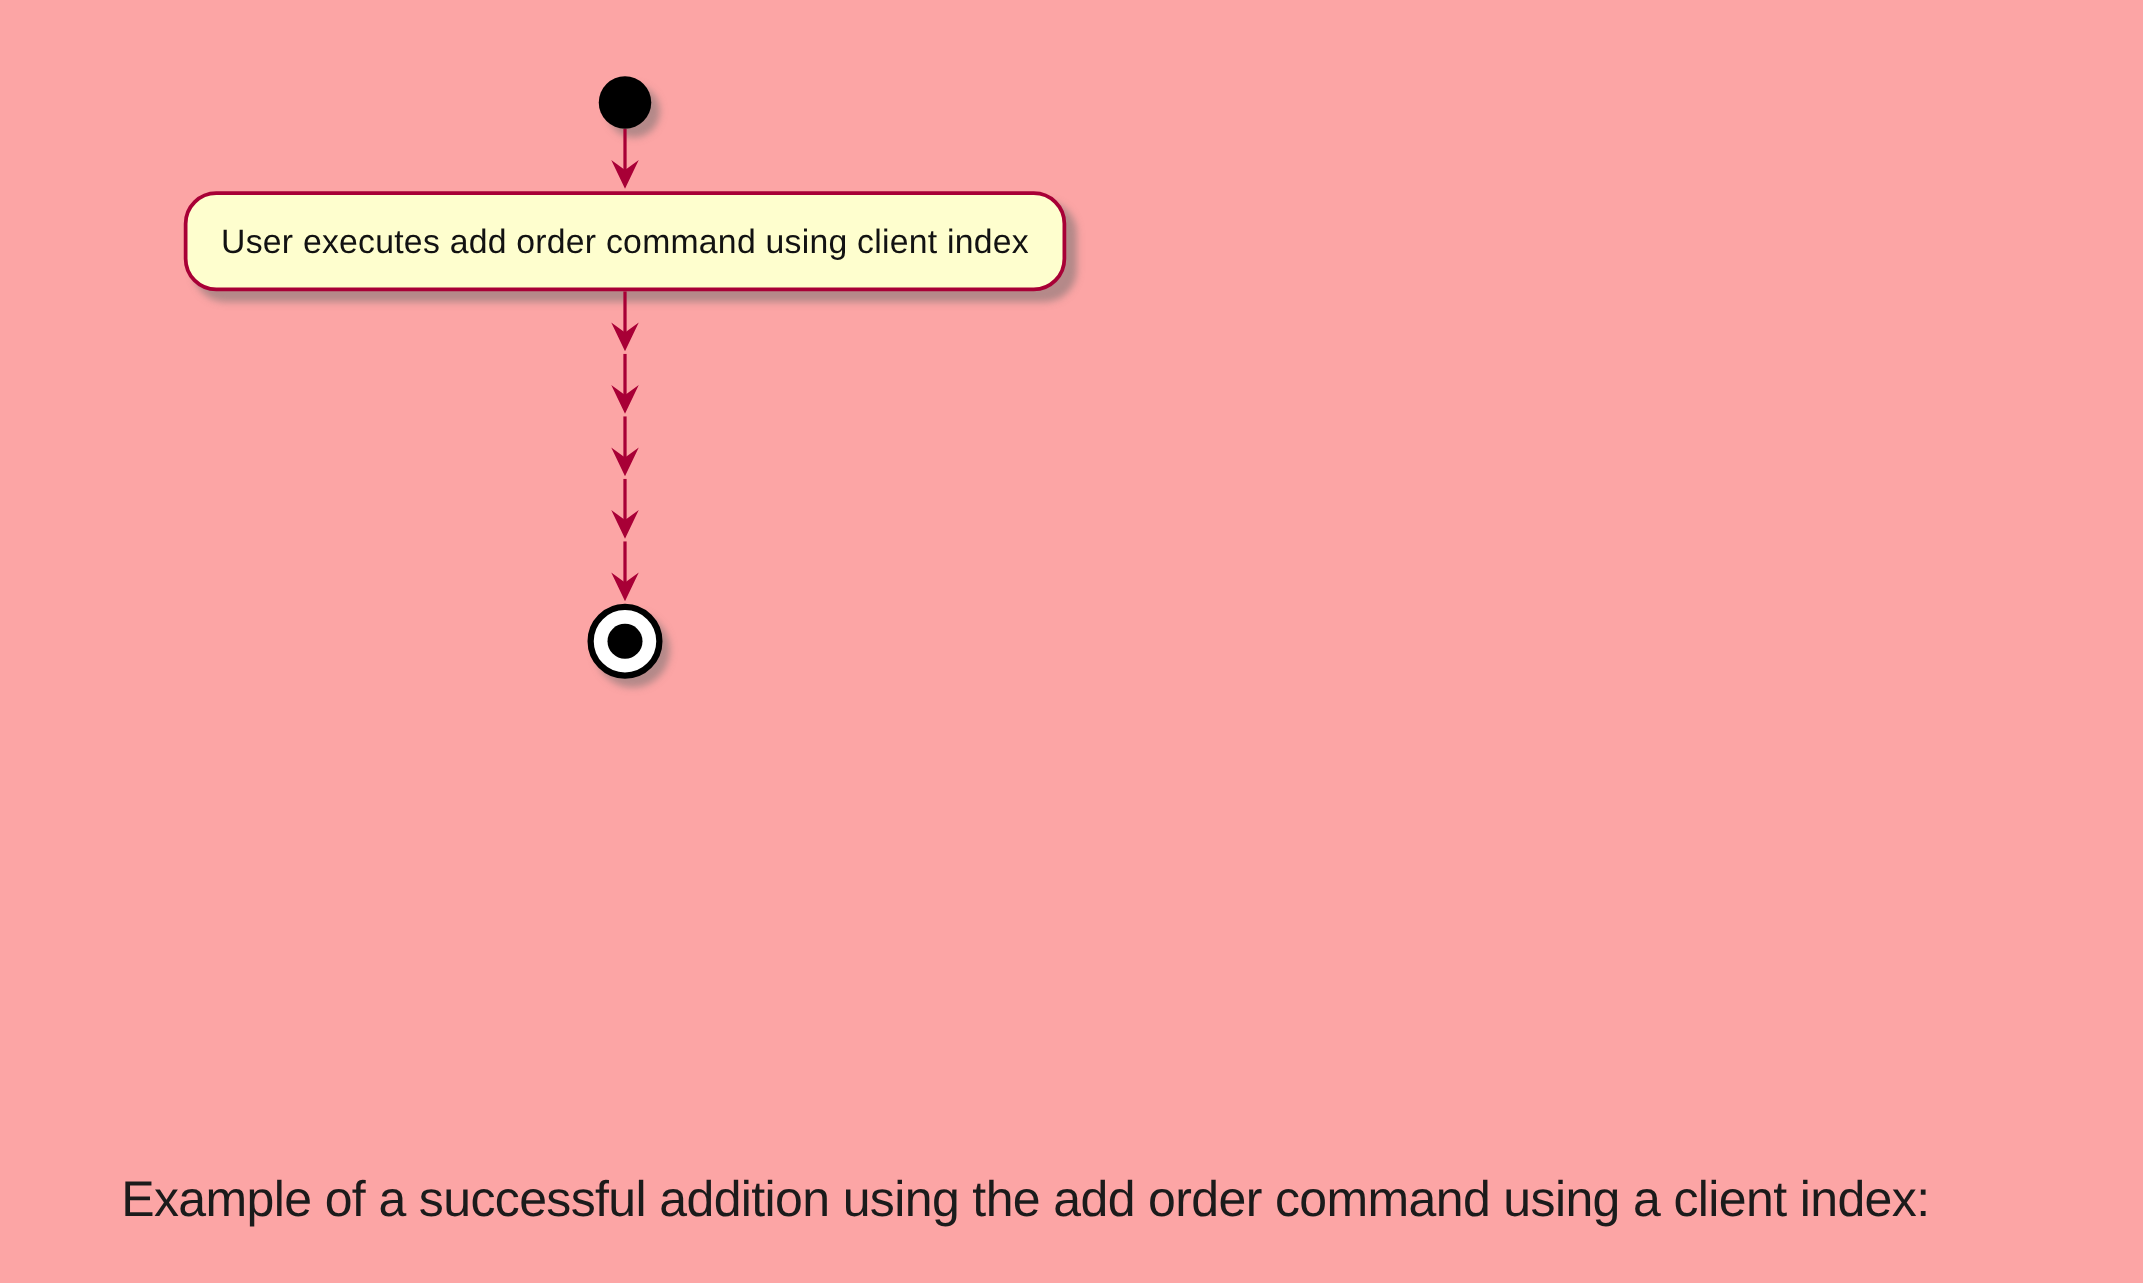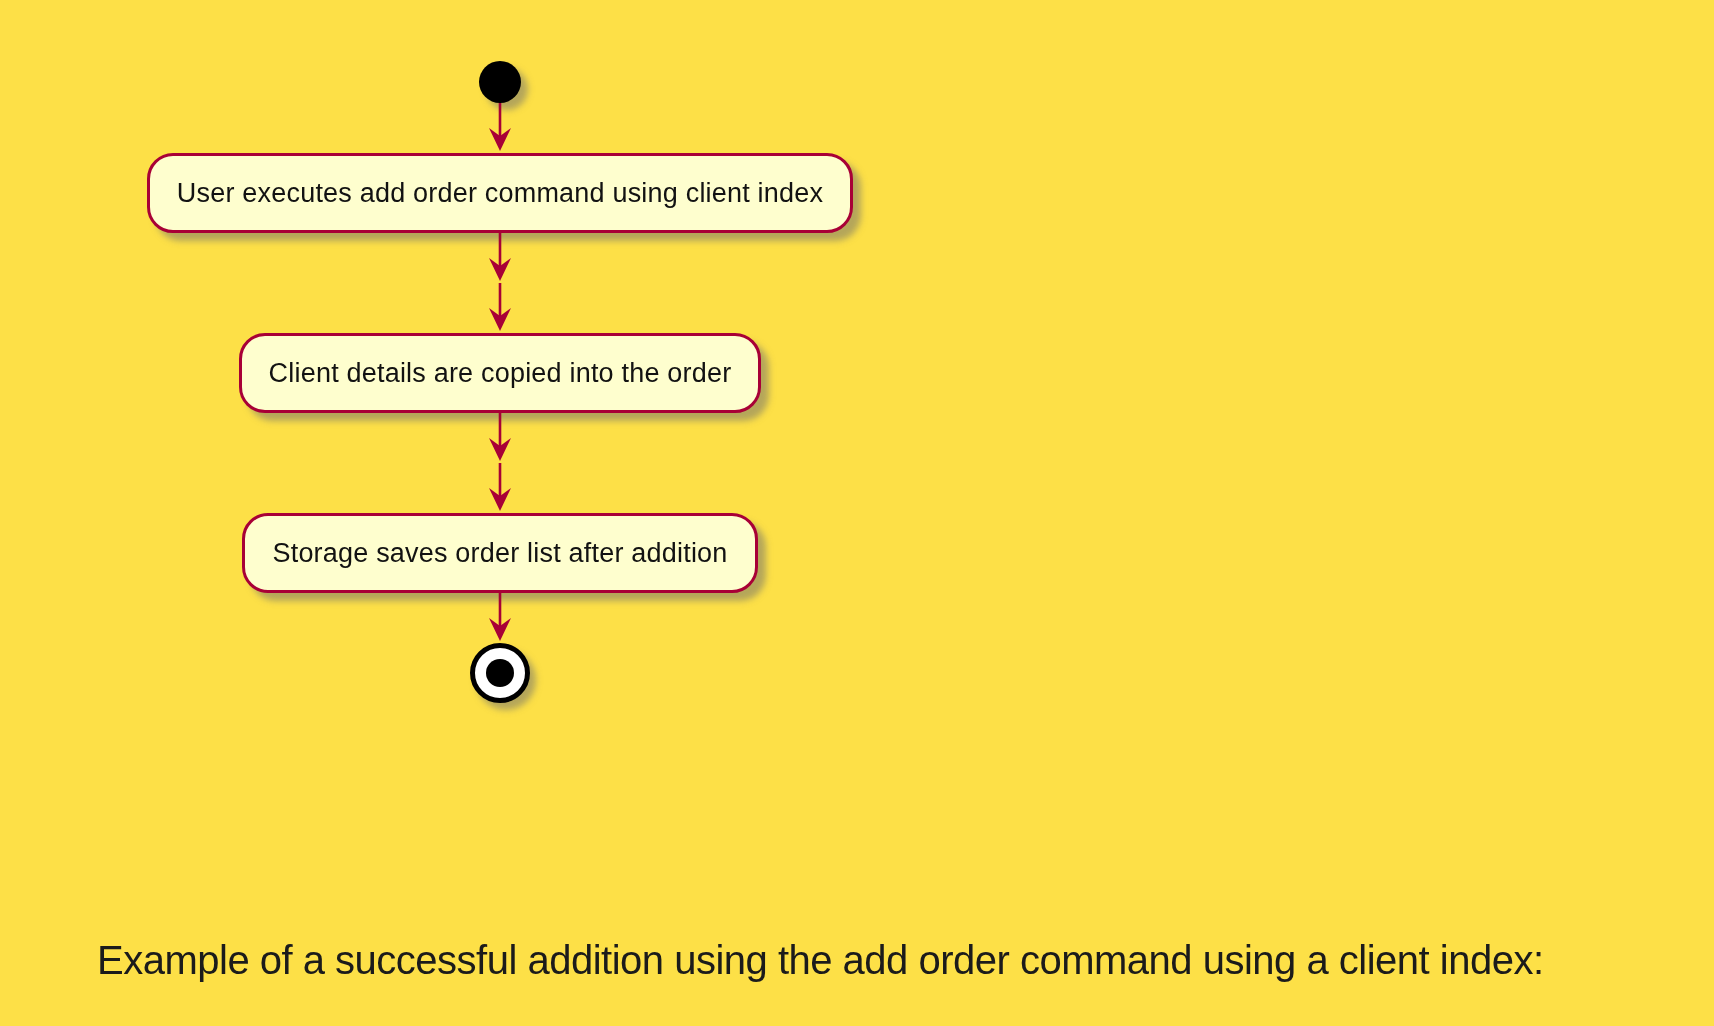--- a/index.html
+++ b/index.html
@@ -8,21 +8,21 @@
     --arrow: #A80036;
     --node: #000000;
     --ink: #121212;
   }
   * { margin: 0; padding: 0; }
   body { background: #ffffff; }
   .page {
     position: relative;
     width: 1714px;
     height: 1026px;
-    background: #fde047;
+    background: #fca5a5;
     font-family: "Liberation Sans", sans-serif;
     overflow: hidden;
   }
   .diagram {
     position: absolute;
     left: 0;
     top: 61px;
     width: 1000px;
     display: flex;
     flex-direction: column;
@@ -105,38 +105,32 @@
       <line x1="14" y1="0" x2="14" y2="40"></line>
       <polygon points="3,25 14,48 25,25 14,33"></polygon>
     </svg>
 
 
     <svg class="flow-arrow" width="28" height="50" viewBox="0 0 28 50">
       <line x1="14" y1="0" x2="14" y2="40"></line>
       <polygon points="3,25 14,48 25,25 14,33"></polygon>
     </svg>
 
-    <div class="activity">
-      <span>Client details are copied into the order</span>
-    </div>
 
     <svg class="flow-arrow" width="28" height="50" viewBox="0 0 28 50">
       <line x1="14" y1="0" x2="14" y2="40"></line>
       <polygon points="3,25 14,48 25,25 14,33"></polygon>
     </svg>
 
 
     <svg class="flow-arrow" width="28" height="50" viewBox="0 0 28 50">
       <line x1="14" y1="0" x2="14" y2="40"></line>
       <polygon points="3,25 14,48 25,25 14,33"></polygon>
     </svg>
 
-    <div class="activity">
-      <span>Storage saves order list after addition</span>
-    </div>
 
     <svg class="flow-arrow" width="28" height="50" viewBox="0 0 28 50">
       <line x1="14" y1="0" x2="14" y2="40"></line>
       <polygon points="3,25 14,48 25,25 14,33"></polygon>
     </svg>
 
     <div class="end-node">
       <div class="end-node-inner"></div>
     </div>
 

